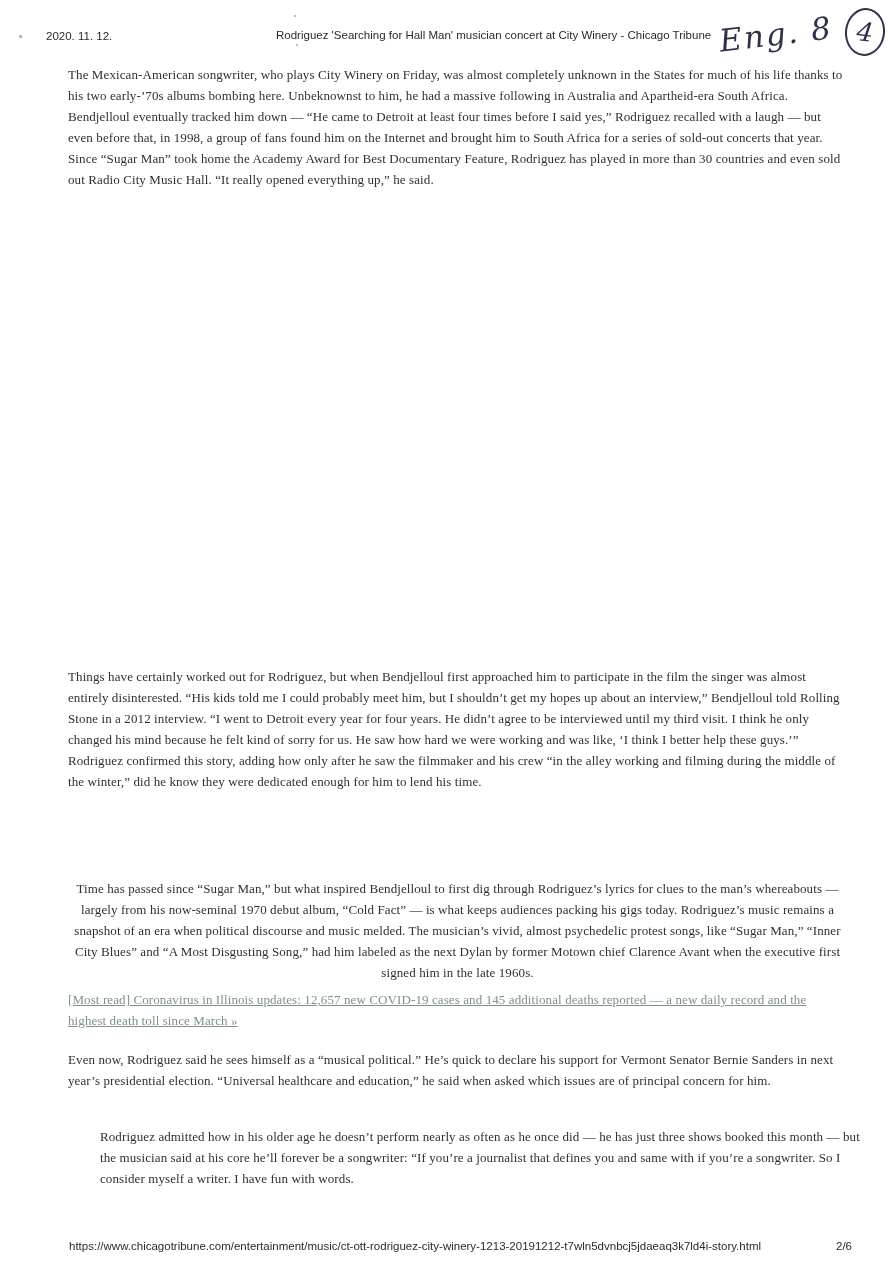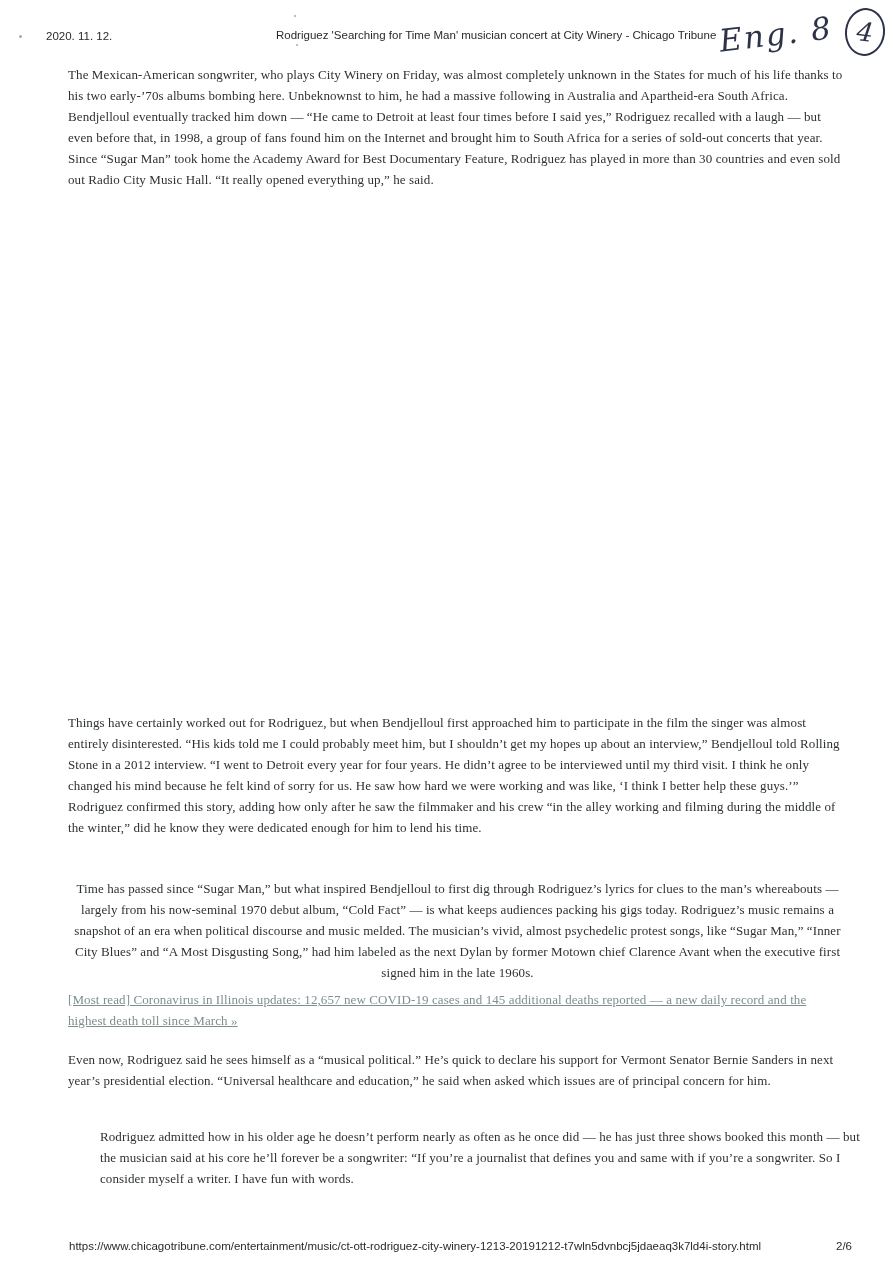--- a/index.html
+++ b/index.html
@@ -27,21 +27,21 @@
   .hdr-date{left:46px;top:30px;}
   .hdr-title{left:276px;top:29px;}
   .para{
     position:absolute;left:68px;width:779px;
     font-size:13px;line-height:21px;
     letter-spacing:0.1px;
     text-align:left;
     margin:0;
   }
   .p1{top:64px;}
-  .p2{top:666px;margin-top:46px;}
+  .p2{top:666px;}
   .p3{top:878px;text-align:center;}
   .plink{top:989px;}
   .p4{top:1049px;}
   .p5{top:1126px;margin-left:32px;}
   .most-read{
     color:var(--link);
     text-decoration:underline;
     text-decoration-color:var(--link);
     cursor:pointer;
   }
@@ -82,21 +82,21 @@
   .speck.s1{left:19px;top:35px;width:3px;height:3px;}
   .speck.s2{left:294px;top:15px;width:2px;height:2px;}
   .speck.s3{left:296px;top:44px;width:2px;height:2px;}
 </style>
 </head>
 <body>
 
 <div class="page">
 
   <div class="meta hdr-date">2020. 11. 12.</div>
-  <div class="meta hdr-title">Rodriguez 'Searching for Time Man' musician concert at City Winery - Chicago Tribune</div>
+  <div class="meta hdr-title">Rodriguez 'Searching for Hall Man' musician concert at City Winery - Chicago Tribune</div>
 
   <div class="handwriting">
     <span class="hw-text">Eng. 8</span>
     <span class="hw-circle">4</span>
   </div>
 
   <span class="speck s1"></span>
   <span class="speck s2"></span>
   <span class="speck s3"></span>
 

